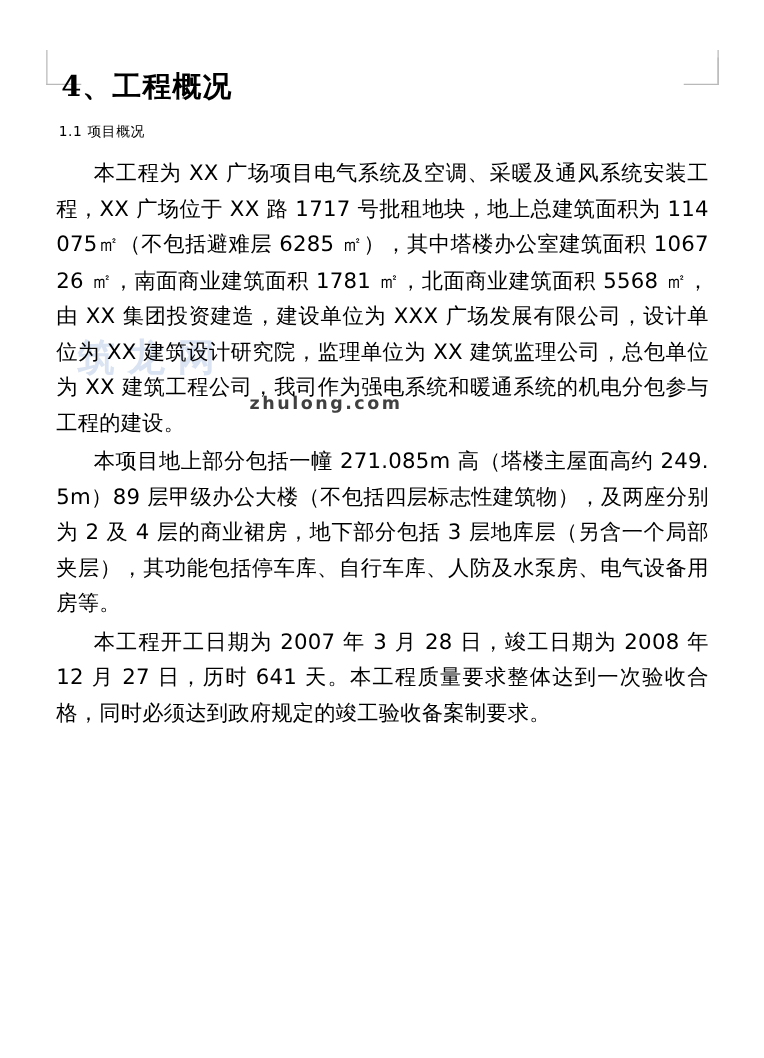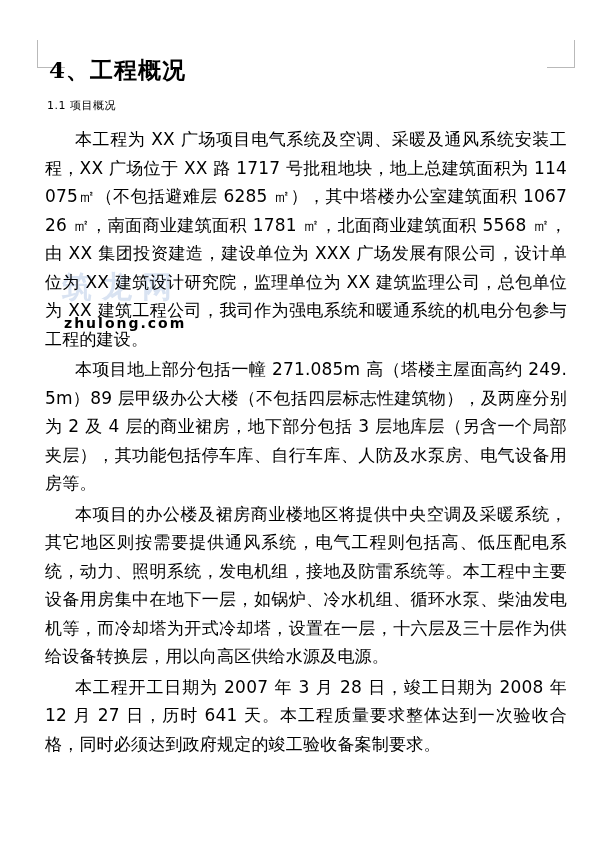--- a/index.html
+++ b/index.html
@@ -71,24 +71,25 @@
     letter-spacing: 10px;
     color: #d9e3f2;
     line-height: 1;
   }
   .watermark .wm-en {
     display: block;
     font-family: "DejaVu Sans", sans-serif;
     font-size: 14px;
     font-weight: bold;
     letter-spacing: 2px;
-    color: #000000;
+    color: #404040;
     line-height: 1;
     margin-top: 14px;
     margin-left: 2px;
+    text-align: right;
   }
 
   
   .content {
     position: absolute;
     left: 45px;
     top: 56px;
     width: 522px;
     z-index: 2;
   }
@@ -145,18 +146,17 @@
   </div>
 
   <div class="content">
 
     <h1 class="doc-title">4、工程概况</h1>
 
     <h2 class="doc-subtitle">1.1 项目概况</h2>
 
     <p class="para">本工程为 XX 广场项目电气系统及空调、采暖及通风系统安装工程，XX 广场位于 XX 路 1717 号批租地块，地上总建筑面积为 114075㎡（不包括避难层 6285 ㎡），其中塔楼办公室建筑面积 106726 ㎡，南面商业建筑面积 1781 ㎡，北面商业建筑面积 5568 ㎡，由 XX 集团投资建造，建设单位为 XXX 广场发展有限公司，设计单位为 XX 建筑设计研究院，监理单位为 XX 建筑监理公司，总包单位为 XX 建筑工程公司，我司作为强电系统和暖通系统的机电分包参与工程的建设。</p>
     <p class="para">本项目地上部分包括一幢 271.085m 高（塔楼主屋面高约 249.5m）89 层甲级办公大楼（不包括四层标志性建筑物），及两座分别为 2 及 4 层的商业裙房，地下部分包括 3 层地库层（另含一个局部夹层），其功能包括停车库、自行车库、人防及水泵房、电气设备用房等。</p>
-    <p class="para">本项目的办公楼及裙房商业楼地区将提供中央空调及采暖系统，其它地区则按需要提供通风系统，电气工程则包括高、低压配电系统，动力、照明系统，发电机组，接地及防雷系统等。本工程中主要设备用房集中在地下一层，如锅炉、冷水机组、循环水泵、柴油发电机等，而冷却塔为开式冷却塔，设置在一层，十六层及三十层作为供给设备转换层，用以向高区供给水源及电源。</p>
     <p class="para">本工程开工日期为 2007 年 3 月 28 日，竣工日期为 2008 年 12 月 27 日，历时 641 天。本工程质量要求整体达到一次验收合格，同时必须达到政府规定的竣工验收备案制要求。</p>
 
   </div>
 
 </div>
 
 </body></html>

